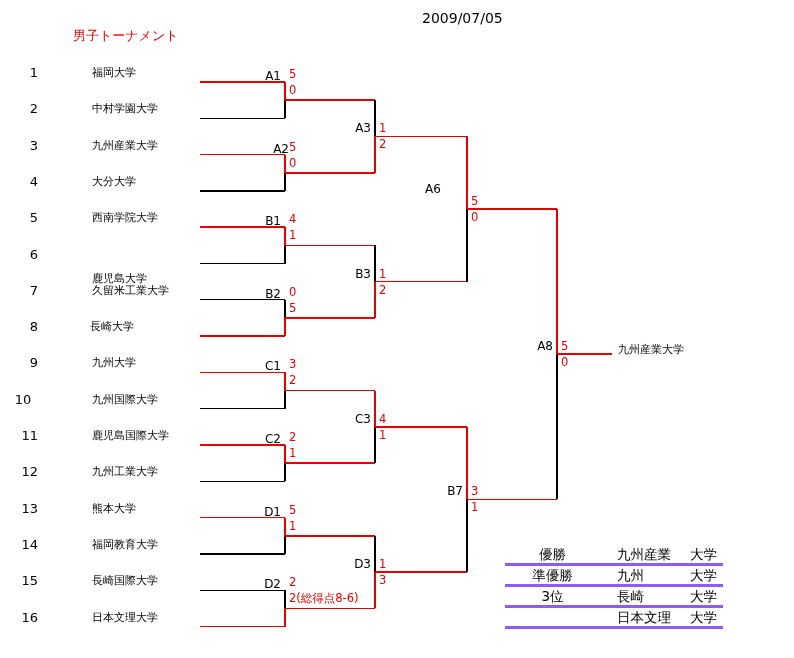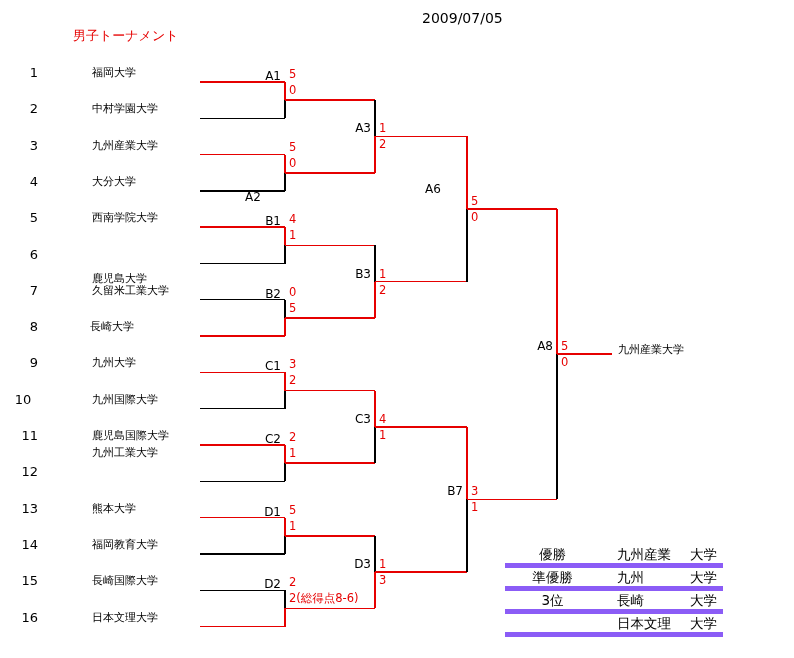--- a/index.html
+++ b/index.html
@@ -10,21 +10,21 @@
   .abs{position:absolute;white-space:nowrap;height:18px;line-height:18px;color:#000;}
   .title{font-size:15px;letter-spacing:.5px;}
   .hmeta{font-size:14px;display:flex;}
   .hmeta span{margin-right:20px;}
   .subtitle{font-size:13px;color:var(--accent);}
   .seed{font-size:13px;}
   .team{font-size:11px;}
   .mlabel{font-size:12px;color:#000;}
   .score{font-size:11.5px;color:var(--accent);}
   #results-table{position:absolute;left:505px;top:545px;width:218px;font-size:13.5px;}
-  .rt-row{display:flex;align-items:center;height:18px;line-height:17px;border-bottom:5px solid #8b5cf6;}
+  .rt-row{display:flex;align-items:center;height:18px;line-height:17px;border-bottom:3px solid #8b5cf6;}
   .rt-rank{width:95px;text-align:center;}
   .rt-team{width:73px;margin-left:17px;}
   .rt-suffix{flex:1 1 auto;}
 </style>
 </head>
 <body>
 
 <div id="stage">
 
   <svg id="bracket-svg" width="794" height="658" viewBox="0 0 794 658">
@@ -115,33 +115,33 @@
       <div class="abs team" style="left: 92px; top: 282px;">久留米工業大学</div>
       <div class="abs seed" style="left: 8px; top: 318px; width: 30px; text-align: right;">8</div>
       <div class="abs team" style="left: 90px; top: 318px;">長崎大学</div>
       <div class="abs seed" style="left: 8px; top: 354px; width: 30px; text-align: right;">9</div>
       <div class="abs team" style="left: 92px; top: 354px;">九州大学</div>
       <div class="abs seed" style="left: 8px; top: 391px; width: 30px; text-align: center;">10</div>
       <div class="abs team" style="left: 92px; top: 391px;">九州国際大学</div>
       <div class="abs seed" style="left: 8px; top: 427px; width: 30px; text-align: right;">11</div>
       <div class="abs team" style="left: 92px; top: 427px;">鹿児島国際大学</div>
       <div class="abs seed" style="left: 8px; top: 463px; width: 30px; text-align: right;">12</div>
-      <div class="abs team" style="left: 92px; top: 444px;">九州工業大学</div>
+      <div class="abs team" style="left: 92px; top: 463px;">九州工業大学</div>
       <div class="abs seed" style="left: 8px; top: 500px; width: 30px; text-align: right;">13</div>
       <div class="abs team" style="left: 92px; top: 500px;">熊本大学</div>
       <div class="abs seed" style="left: 8px; top: 536px; width: 30px; text-align: right;">14</div>
       <div class="abs team" style="left: 92px; top: 536px;">福岡教育大学</div>
       <div class="abs seed" style="left: 8px; top: 572px; width: 30px; text-align: right;">15</div>
       <div class="abs team" style="left: 92px; top: 572px;">長崎国際大学</div>
       <div class="abs seed" style="left: 8px; top: 609px; width: 30px; text-align: right;">16</div>
       <div class="abs team" style="left: 92px; top: 609px;">日本文理大学</div>
       <div class="abs mlabel" style="left: 221px; top: 67px; width: 60px; text-align: right;">A1</div>
       <div class="abs score" style="left: 289px; top: 65px;">5</div>
       <div class="abs score" style="left: 289px; top: 81px;">0</div>
-      <div class="abs mlabel" style="left: 223px; top: 140px; width: 60px; text-align: center; margin-top: 48px;">A2</div>
+      <div class="abs mlabel" style="left: 229px; top: 140px; width: 60px; text-align: right;">A2</div>
       <div class="abs score" style="left: 289px; top: 138px;">5</div>
       <div class="abs score" style="left: 289px; top: 154px;">0</div>
       <div class="abs mlabel" style="left: 221px; top: 212px; width: 60px; text-align: right;">B1</div>
       <div class="abs score" style="left: 289px; top: 210px;">4</div>
       <div class="abs score" style="left: 289px; top: 226px;">1</div>
       <div class="abs mlabel" style="left: 221px; top: 285px; width: 60px; text-align: right;">B2</div>
       <div class="abs score" style="left: 289px; top: 283px;">0</div>
       <div class="abs score" style="left: 289px; top: 299px;">5</div>
       <div class="abs mlabel" style="left: 221px; top: 357px; width: 60px; text-align: right;">C1</div>
       <div class="abs score" style="left: 289px; top: 355px;">3</div>

